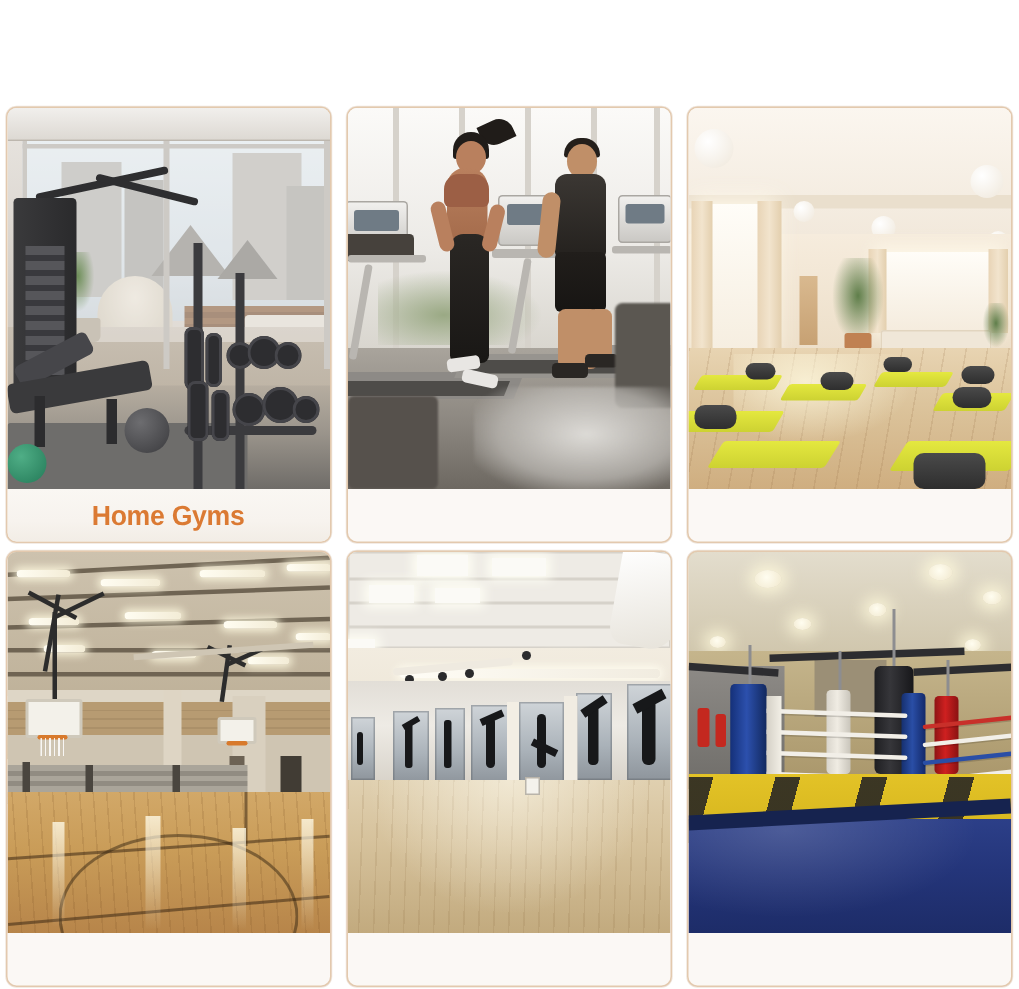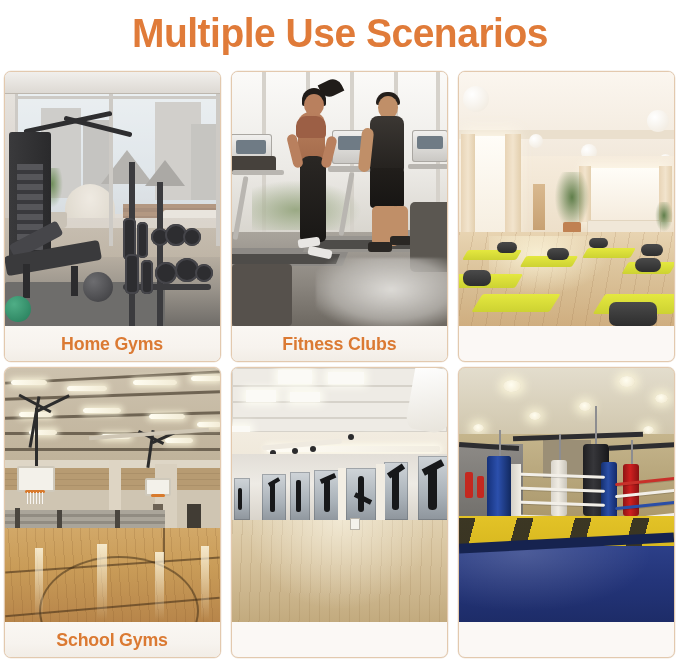--- a/index.html
+++ b/index.html
@@ -289,23 +289,20 @@
         background: linear-gradient(180deg,#2c3f88 0%, #24357a 45%, #1d2c68 100%); }
   .ma-canvasShine { left:0; top:178px; width:100%; height:76px;
         background: radial-gradient(ellipse at 30% 10%, rgba(255,255,255,.16), rgba(255,255,255,0) 60%); }
   .ma-ext { position:absolute; background:#c4281f; border-radius:2px; }
 </style>
 </head>
 <body>
 
 <div class="page">
 
-  <div class="title-bar">
-    <div class="title">Multiple Use Scenarios</div>
-  </div>
 
   <div class="grid">
 
     <div class="card">
       <div class="photo">
         <div class="hg">
           <div class="layer hg-ceiling"></div>
           <div class="layer hg-sky"></div>
           <div class="layer hg-bldgA"></div>
           <div class="layer hg-bldgB"></div>
@@ -408,23 +405,20 @@
           <div class="layer fc-manLegs" style="left:140px;"></div>
           <div class="layer fc-manLegs" style="left:160px;width:16px;height:34px;"></div>
           <div class="layer fc-shoe" style="left:136px;top:170px;width:24px;height:10px;background:#2a2724;"></div>
           <div class="layer fc-shoe" style="left:158px;top:164px;width:22px;height:9px;background:#2a2724;"></div>
 
           <div class="layer fc-blur3"></div>
           <div class="layer fc-blur2"></div>
           <div class="layer fc-blur"></div>
         </div>
       </div>
-      <div class="caption">
-        <span class="caption-label">Fitness Clubs</span>
-      </div>
     </div>
 
     <div class="card">
       <div class="photo">
         <div class="yr">
           <div class="layer yr-ceil"></div>
           <div class="layer yr-beam"></div>
           <div class="yr-globe" style="left:4px;top:14px;width:26px;height:26px;"></div>
           <div class="yr-globe" style="left:188px;top:38px;width:22px;height:22px;"></div>
           <div class="yr-globe" style="left:70px;top:62px;width:14px;height:14px;"></div>
@@ -517,23 +511,20 @@
           <div class="sg-line" style="left:0;top:196px;width:215px;height:2px;transform:rotate(-4deg);"></div>
           <div class="sg-line" style="left:0;top:238px;width:215px;height:2px;transform:rotate(-5deg);"></div>
           <div class="layer sg-arc"></div>
           <div class="sg-line" style="left:158px;top:160px;width:2px;height:36px;"></div>
           <div class="sg-refl" style="left:30px;top:180px;width:8px;height:70px;"></div>
           <div class="sg-refl" style="left:92px;top:176px;width:10px;height:76px;"></div>
           <div class="sg-refl" style="left:150px;top:184px;width:9px;height:68px;"></div>
           <div class="sg-refl" style="left:196px;top:178px;width:8px;height:74px;"></div>
         </div>
       </div>
-      <div class="caption">
-        <span class="caption-label">School Gyms</span>
-      </div>
     </div>
 
     <div class="card">
       <div class="photo">
         <div class="ds">
           <div class="layer ds-ceil"></div>
           <div class="ds-panel" style="left:0;top:0;width:215px;height:18px;"></div>
           <div class="ds-panel" style="left:0;top:18px;width:215px;height:16px;"></div>
           <div class="ds-panel" style="left:0;top:34px;width:215px;height:16px;"></div>
           <div class="ds-panel" style="left:0;top:50px;width:215px;height:14px;"></div>

